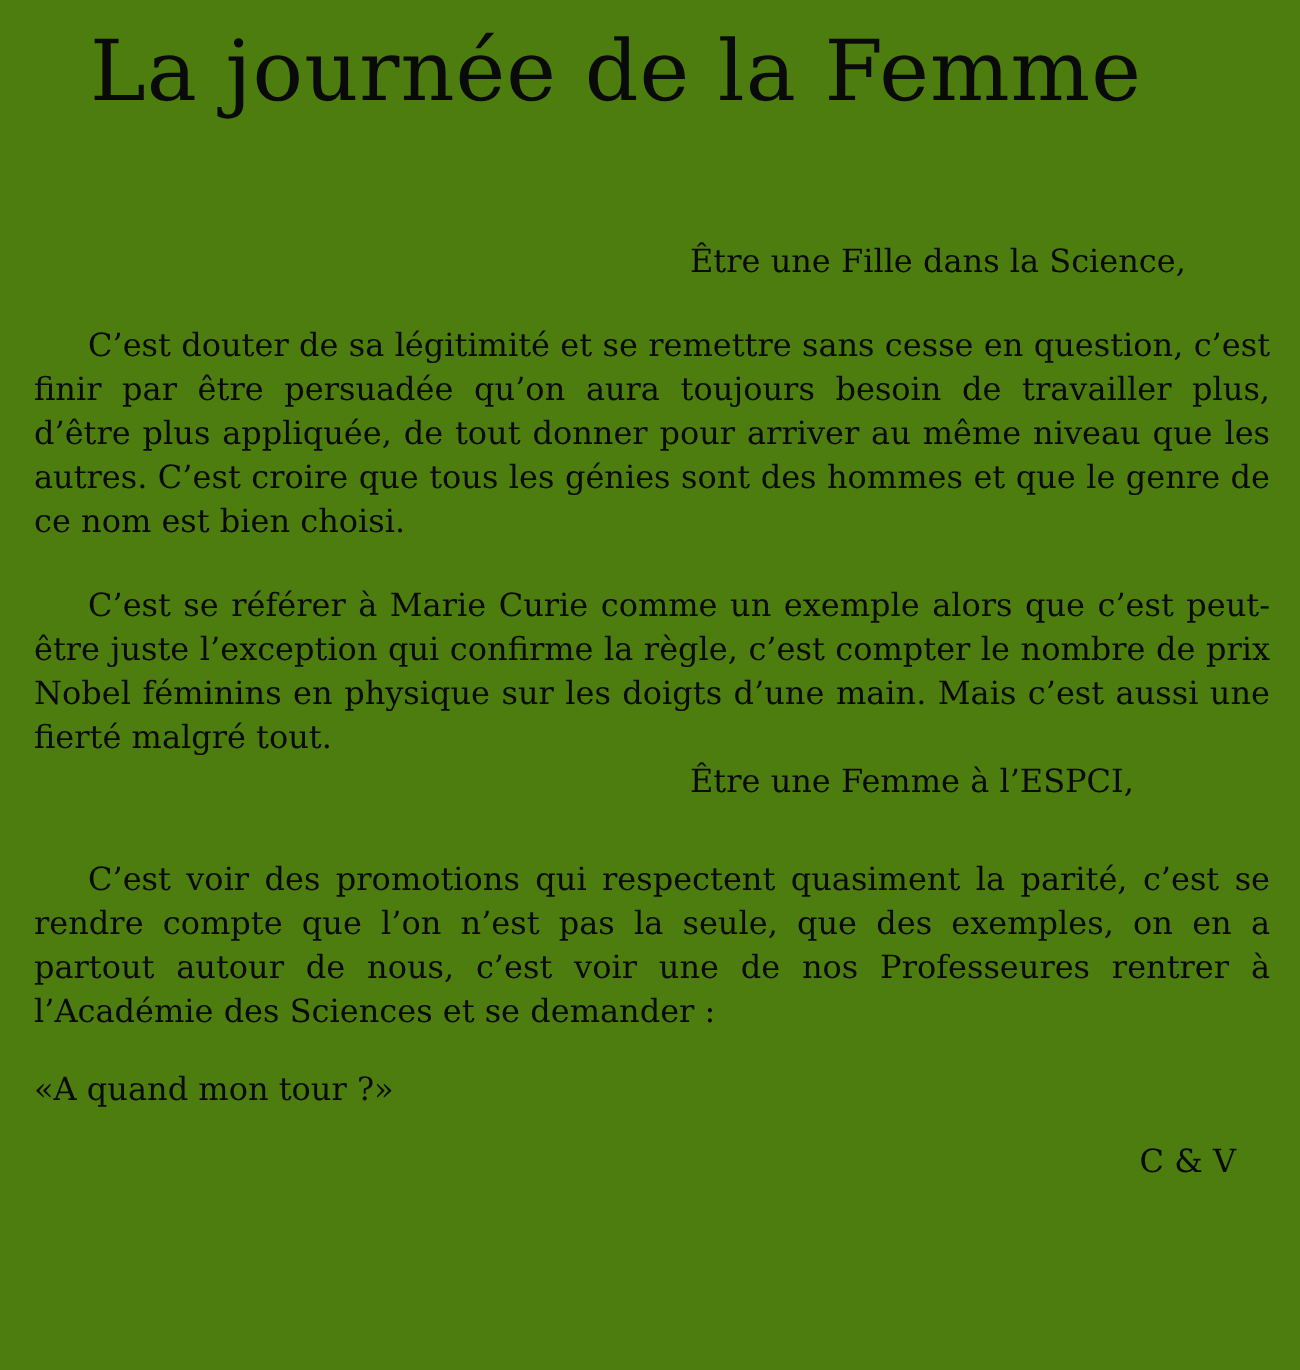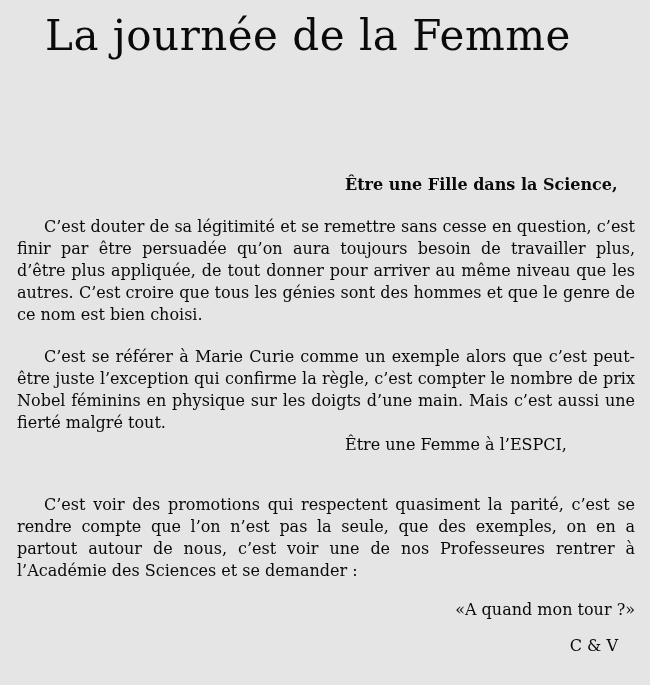--- a/index.html
+++ b/index.html
@@ -4,21 +4,21 @@
 <style>
   html, body {
     margin: 0;
     padding: 0;
     background: #ffffff;
   }
   .page {
     position: relative;
     width: 650px;
     height: 685px;
-    background: #e5e5e5;
+    background: #4d7c0f;
     color: #0a0a0a;
     font-family: "DejaVu Serif", "Liberation Serif", serif;
     overflow: hidden;
     box-sizing: border-box;
     padding: 0 15px 0 17px;
   }
   .doc-title {
     margin: 12px 0 0 28px;
     font-size: 42px;
     line-height: 48px;
@@ -27,35 +27,34 @@
     white-space: nowrap;
   }
   .body-text {
     font-size: 16px;
     line-height: 22px;
   }
   .apart-line {
     margin-left: 328px;
     white-space: nowrap;
   }
-  .heading-1 { margin-top: 114px; font-weight: bold; }
+  .heading-1 { margin-top: 60px; }
   .heading-2 { margin-top: 18px; }
   .heading-3 { }
   .para {
     margin: 0;
     text-align: justify;
     text-indent: 27px;
   }
   .para-1 { margin-top: 20px; }
   .para-2 { margin-top: 20px; }
-  .para-3 { margin-top: 38px; }
+  .para-3 { margin-top: 27px; }
   .quote-line {
     margin-top: 17px;
     white-space: nowrap;
-    text-align: right;
   }
   .signature-line {
     margin-top: 14px;
     text-align: right;
     margin-right: 17px;
     white-space: nowrap;
   }
 </style>
 </head>
 <body>

